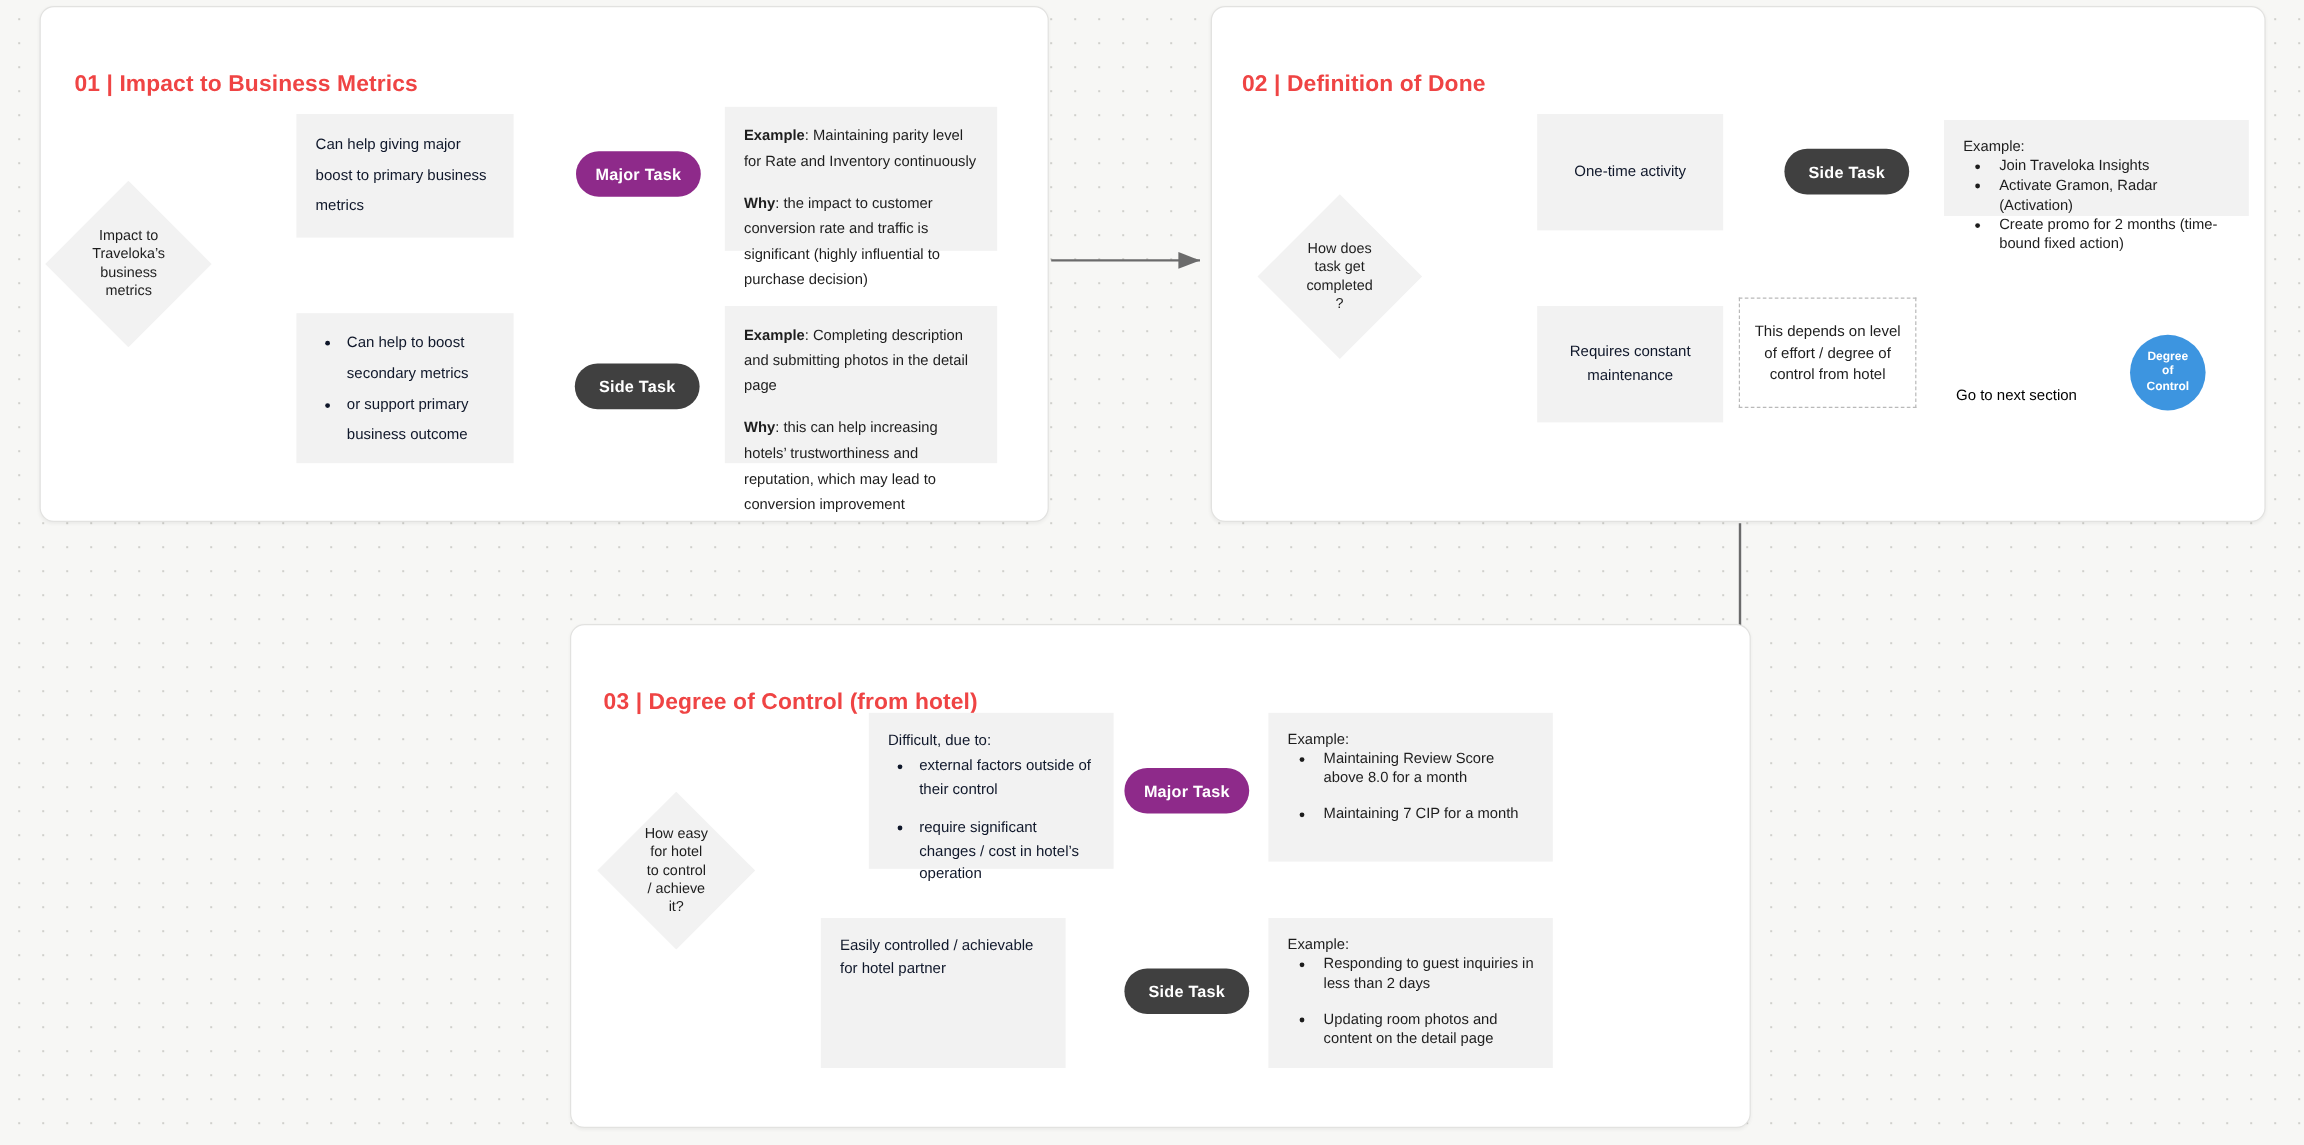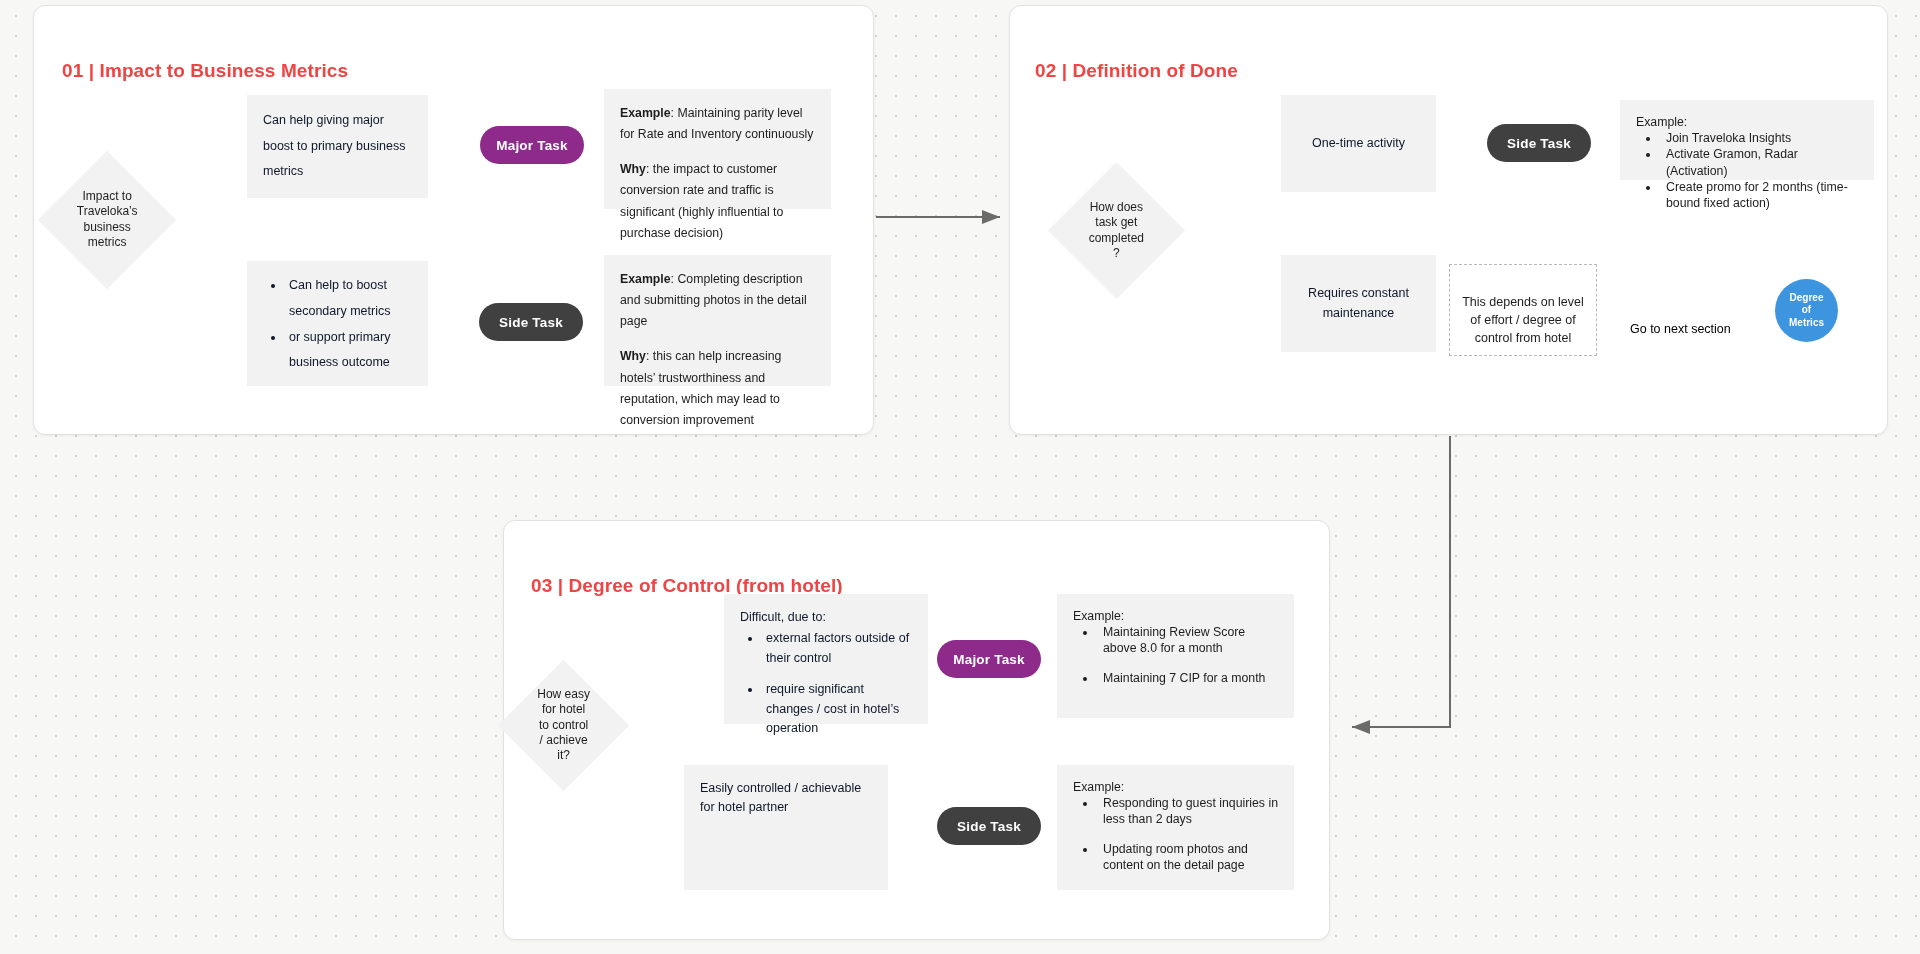--- a/index.html
+++ b/index.html
@@ -20,21 +20,21 @@
   
   .panel {
     position:absolute;
     background:#ffffff;
     border:1px solid #e2e2e0;
     border-radius:12px;
     box-shadow:0 1px 3px rgba(0,0,0,.05);
   }
   #panel-01 { left:33px;  top:5px;   width:841px;  height:430px; }
   #panel-02 { left:1009px;top:5px;   width:879px;  height:430px; }
-  #panel-03 { left:475px; top:520px; width:827px;  height:420px;margin-left:28px; }
+  #panel-03 { left:475px; top:520px; width:984px;  height:420px; }
 
   .panel-title {
     position:absolute;
     font-size:19px;
     font-weight:bold;
     letter-spacing:.1px;
     color:#ef4444;
     white-space:nowrap;
   }
   #panel-01 .panel-title { left:28px; top:38px; }
@@ -272,30 +272,30 @@
 
   <div class="ebox tight" style="left:1620px; top:100px; width:254px; height:80px;">
     <span class="lead">Example:</span>
     <ul>
       <li>Join Traveloka Insights</li>
       <li>Activate Gramon, Radar (Activation)</li>
       <li>Create promo for 2 months (time-bound fixed action)</li>
     </ul>
   </div>
 
-  <div class="dbox" style="left:1449px; top:264px; width:148px; height:92px;align-items:flex-end;">
+  <div class="dbox" style="left:1449px; top:248px; width:148px; height:92px;">
     <span>This depends on level of effort / degree of control from hotel</span>
   </div>
 
   <div class="caption" style="left:1630px; top:322px;">Go to next section</div>
 
   <div class="circle" style="left:1775px; top:279px; width:63px; height:63px;">
     <span>Degree
 of
-Metrics</span>
+Control</span>
   </div>
 
   <section class="panel" id="panel-03">
     <h2 class="panel-title">03 | Degree of Control (from hotel)</h2>
   </section>
 
   <div class="diamond" style="left:517px; top:679px; width:93px; height:93px;">
     <span>How easy
 for hotel
 to control

